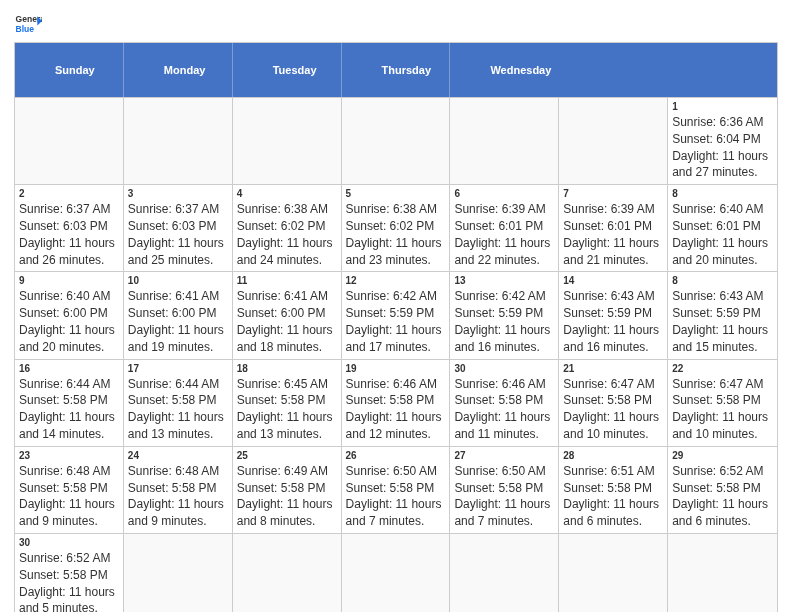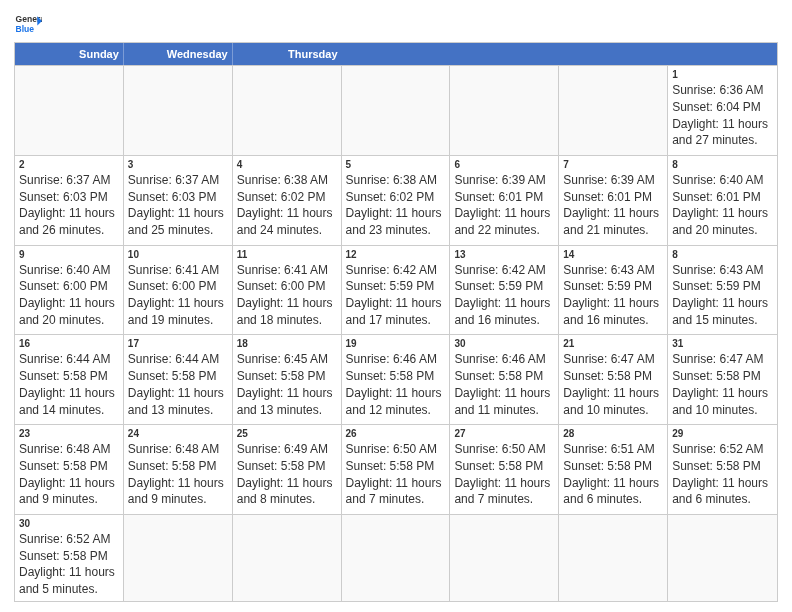--- a/index.html
+++ b/index.html
@@ -55,23 +55,24 @@
     }
     .cal-header {
       display: grid;
       grid-template-columns: repeat(7, 1fr);
       background: #4472c4;
     }
     .cal-header-cell {
       color: #fff;
       font-size: 11px;
       font-weight: bold;
-      padding: 5px 4px;
-      text-align: right;
+      padding: 21px 4px;
+      text-align: left;
       border-right: 1px solid rgba(255,255,255,0.3);
+      margin-left: 36px;
     }
     .cal-header-cell:last-child { border-right: none; }
     .cal-body {
       display: flex;
       flex-direction: column;
       flex: 1;
     }
     .cal-row {
       display: grid;
       grid-template-columns: repeat(7, 1fr);
@@ -118,22 +119,24 @@
     </div>
     <div class="title-section">
       <div class="month-title"></div>
       <div class="subtitle"></div>
     </div>
   </div>
 
   <div class="calendar">
     <div class="cal-header">
     <div class="cal-header-cell">Sunday</div>
+        <div class="cal-header-cell">Monday</div>
+        <div class="cal-header-cell">Tuesday</div>
+        <div class="cal-header-cell">Thursday</div>
         <div class="cal-header-cell">Wednesday</div>
-        <div class="cal-header-cell">Thursday</div>
       </div>
     <div class="cal-body">
     <div class="cal-row">
           <div class="cal-cell empty"></div>
           <div class="cal-cell empty"></div>
           <div class="cal-cell empty"></div>
           <div class="cal-cell empty"></div>
           <div class="cal-cell empty"></div>
           <div class="cal-cell empty"></div>
           <div class="cal-cell">
@@ -220,21 +223,21 @@
           </div>
           <div class="cal-cell">
             <span class="day-num">30</span>
             <div class="info">Sunrise: 6:46 AM<br>Sunset: 5:58 PM<br>Daylight: 11 hours<br>and 11 minutes.</div>
           </div>
           <div class="cal-cell">
             <span class="day-num">21</span>
             <div class="info">Sunrise: 6:47 AM<br>Sunset: 5:58 PM<br>Daylight: 11 hours<br>and 10 minutes.</div>
           </div>
           <div class="cal-cell">
-            <span class="day-num">31</span>
+            <span class="day-num">22</span>
             <div class="info">Sunrise: 6:47 AM<br>Sunset: 5:58 PM<br>Daylight: 11 hours<br>and 10 minutes.</div>
           </div>
         </div>
         <div class="cal-row">
           <div class="cal-cell">
             <span class="day-num">23</span>
             <div class="info">Sunrise: 6:48 AM<br>Sunset: 5:58 PM<br>Daylight: 11 hours<br>and 9 minutes.</div>
           </div>
           <div class="cal-cell">
             <span class="day-num">24</span>

